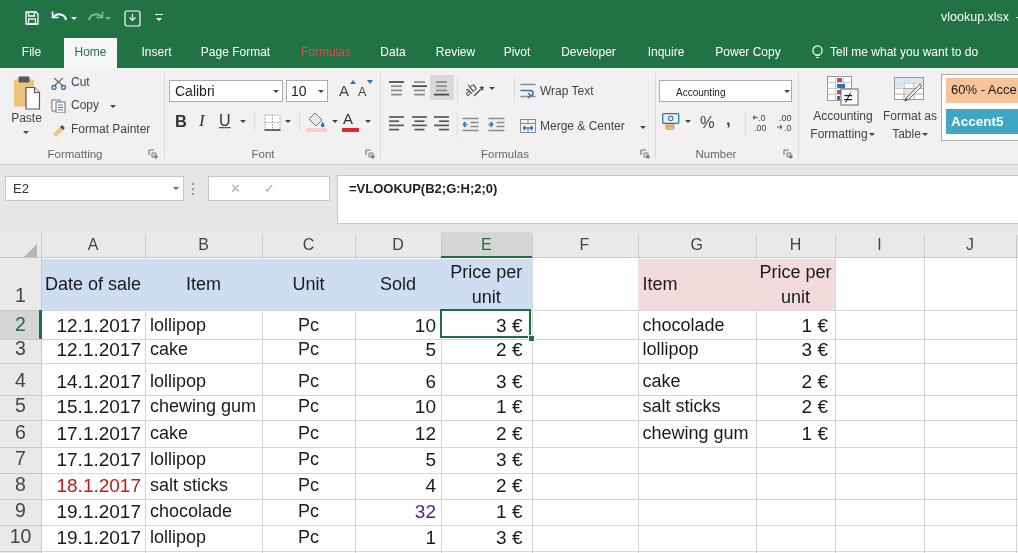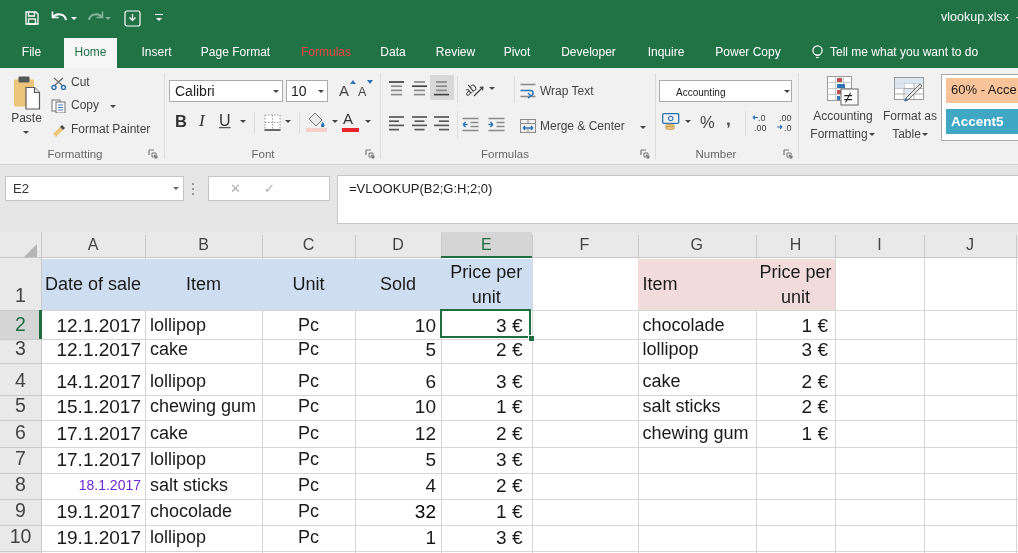--- a/index.html
+++ b/index.html
@@ -263,21 +263,21 @@
 <div style="position:absolute;left:13px;top:188.5px;transform:translateY(-50%);font-size:13px;color:#333;font-weight:normal;white-space:nowrap;line-height:1.1;">E2</div>
 <div style="position:absolute;left:172.5px;top:187.25px;width:0;height:0;border-left:3.5px solid transparent;border-right:3.5px solid transparent;border-top:3.5px solid #666"></div>
 <div style="position:absolute;left:191.5px;top:183px;width:2px;height:2px;background:#999"></div>
 <div style="position:absolute;left:191.5px;top:188px;width:2px;height:2px;background:#999"></div>
 <div style="position:absolute;left:191.5px;top:193px;width:2px;height:2px;background:#999"></div>
 <div style="position:absolute;left:208px;top:175.5px;width:122px;height:25px;background:#fff;border:1px solid #c6c6c6"></div>
 <div style="position:absolute;left:230px;top:181px;font-size:13px;color:#b0b0b0">✕</div>
 <div style="position:absolute;left:264px;top:181px;font-size:13px;color:#b0b0b0">✓</div>
 <div style="position:absolute;left:305px;top:189px;transform:translateY(-50%);font-size:14px;color:#444;font-weight:normal;white-space:nowrap;line-height:1.1;margin-left:36px;"><i style="font-family:'Liberation Serif',serif"><b>f</b><span style="font-size:10px">x</span></i></div>
 <div style="position:absolute;left:336.5px;top:174.5px;width:682px;height:49px;background:#fff;border:1px solid #c6c6c6;border-right:none"></div>
-<div style="position:absolute;left:349px;top:189px;transform:translateY(-50%);font-size:13px;color:#222;font-weight:normal;white-space:nowrap;line-height:1.1;">=VLOOKUP(B2;G:H;2;0)</div>
+<div style="position:absolute;left:349px;top:189px;transform:translateY(-50%);font-size:13px;color:#222;font-weight:bold;white-space:nowrap;line-height:1.1;">=VLOOKUP(B2;G:H;2;0)</div>
 <div style="position:absolute;left:0;top:231.5px;width:1018px;height:321.5px;background:#fff"></div>
 <div style="position:absolute;left:0;top:231.5px;width:1018px;height:26.5px;background:#e9e9e9"></div>
 <div style="position:absolute;left:441px;top:231.5px;width:90.5px;height:26.5px;background:#d5d5d5"></div>
 <div style="position:absolute;left:0;top:258px;width:41px;height:295px;background:#e9e9e9"></div>
 <div style="position:absolute;left:0;top:310px;width:41px;height:28.5px;background:#d5d5d5"></div>
 <div style="position:absolute;left:24px;top:244px;width:0;height:0;border-left:13px solid transparent;border-bottom:13px solid #b5b5b5"></div>
 <div style="position:absolute;left:41px;top:258px;width:1px;height:295px;background:#d6d6d6"></div>
 <div style="position:absolute;left:145px;top:258px;width:1px;height:295px;background:#d6d6d6"></div>
 <div style="position:absolute;left:262px;top:258px;width:1px;height:295px;background:#d6d6d6"></div>
 <div style="position:absolute;left:355px;top:258px;width:1px;height:295px;background:#d6d6d6"></div>
@@ -387,28 +387,28 @@
 <div style="position:absolute;left:308.5px;top:433.5px;transform:translate(-50%,-50%);font-size:18px;color:#1a1a1a;font-weight:normal;white-space:nowrap;line-height:1.1;">Pc</div>
 <div style="position:absolute;right:582px;top:433.5px;transform:translateY(-50%);font-size:19px;color:#1a1a1a;font-weight:normal;white-space:nowrap;line-height:1.1;">12</div>
 <div style="position:absolute;right:495.5px;top:433.5px;transform:translateY(-50%);font-size:19px;color:#1a1a1a;font-weight:normal;white-space:nowrap;line-height:1.1;">2 €</div>
 <div style="position:absolute;left:642.5px;top:433.5px;transform:translateY(-50%);font-size:18px;color:#1a1a1a;font-weight:normal;white-space:nowrap;line-height:1.1;">chewing gum</div>
 <div style="position:absolute;right:190px;top:433.5px;transform:translateY(-50%);font-size:19px;color:#1a1a1a;font-weight:normal;white-space:nowrap;line-height:1.1;">1 €</div>
 <div style="position:absolute;right:877px;top:459.5px;transform:translateY(-50%);font-size:19px;color:#1a1a1a;font-weight:normal;white-space:nowrap;line-height:1.1;">17.1.2017</div>
 <div style="position:absolute;left:150px;top:459.5px;transform:translateY(-50%);font-size:18px;color:#1a1a1a;font-weight:normal;white-space:nowrap;line-height:1.1;">lollipop</div>
 <div style="position:absolute;left:308.5px;top:459.5px;transform:translate(-50%,-50%);font-size:18px;color:#1a1a1a;font-weight:normal;white-space:nowrap;line-height:1.1;">Pc</div>
 <div style="position:absolute;right:582px;top:459.5px;transform:translateY(-50%);font-size:19px;color:#1a1a1a;font-weight:normal;white-space:nowrap;line-height:1.1;">5</div>
 <div style="position:absolute;right:495.5px;top:459.5px;transform:translateY(-50%);font-size:19px;color:#1a1a1a;font-weight:normal;white-space:nowrap;line-height:1.1;">3 €</div>
-<div style="position:absolute;right:877px;top:485.5px;transform:translateY(-50%);font-size:14px;color:#6d28d9;font-weight:normal;white-space:nowrap;line-height:1.1;">18.1.2017</div>
+<div style="position:absolute;right:877px;top:485.5px;transform:translateY(-50%);font-size:19px;color:#b91c1c;font-weight:normal;white-space:nowrap;line-height:1.1;">18.1.2017</div>
 <div style="position:absolute;left:150px;top:485.5px;transform:translateY(-50%);font-size:18px;color:#1a1a1a;font-weight:normal;white-space:nowrap;line-height:1.1;">salt sticks</div>
 <div style="position:absolute;left:308.5px;top:485.5px;transform:translate(-50%,-50%);font-size:18px;color:#1a1a1a;font-weight:normal;white-space:nowrap;line-height:1.1;">Pc</div>
 <div style="position:absolute;right:582px;top:485.5px;transform:translateY(-50%);font-size:19px;color:#1a1a1a;font-weight:normal;white-space:nowrap;line-height:1.1;">4</div>
 <div style="position:absolute;right:495.5px;top:485.5px;transform:translateY(-50%);font-size:19px;color:#1a1a1a;font-weight:normal;white-space:nowrap;line-height:1.1;">2 €</div>
 <div style="position:absolute;right:877px;top:511.5px;transform:translateY(-50%);font-size:19px;color:#1a1a1a;font-weight:normal;white-space:nowrap;line-height:1.1;">19.1.2017</div>
 <div style="position:absolute;left:150px;top:511.5px;transform:translateY(-50%);font-size:18px;color:#1a1a1a;font-weight:normal;white-space:nowrap;line-height:1.1;">chocolade</div>
 <div style="position:absolute;left:308.5px;top:511.5px;transform:translate(-50%,-50%);font-size:18px;color:#1a1a1a;font-weight:normal;white-space:nowrap;line-height:1.1;">Pc</div>
-<div style="position:absolute;right:582px;top:511.5px;transform:translateY(-50%);font-size:19px;color:#000000;font-weight:normal;white-space:nowrap;line-height:1.1;">32</div>
+<div style="position:absolute;right:582px;top:511.5px;transform:translateY(-50%);font-size:19px;color:#4c1d95;font-weight:normal;white-space:nowrap;line-height:1.1;">32</div>
 <div style="position:absolute;right:495.5px;top:511.5px;transform:translateY(-50%);font-size:19px;color:#1a1a1a;font-weight:normal;white-space:nowrap;line-height:1.1;">1 €</div>
 <div style="position:absolute;right:877px;top:538px;transform:translateY(-50%);font-size:19px;color:#1a1a1a;font-weight:normal;white-space:nowrap;line-height:1.1;">19.1.2017</div>
 <div style="position:absolute;left:150px;top:538px;transform:translateY(-50%);font-size:18px;color:#1a1a1a;font-weight:normal;white-space:nowrap;line-height:1.1;">lollipop</div>
 <div style="position:absolute;left:308.5px;top:538px;transform:translate(-50%,-50%);font-size:18px;color:#1a1a1a;font-weight:normal;white-space:nowrap;line-height:1.1;">Pc</div>
 <div style="position:absolute;right:582px;top:538px;transform:translateY(-50%);font-size:19px;color:#1a1a1a;font-weight:normal;white-space:nowrap;line-height:1.1;">1</div>
 <div style="position:absolute;right:495.5px;top:538px;transform:translateY(-50%);font-size:19px;color:#1a1a1a;font-weight:normal;white-space:nowrap;line-height:1.1;">3 €</div>
 <div style="position:absolute;left:440px;top:309px;width:90.5px;height:28.5px;border:2.2px solid #1e6e41"></div>
 <div style="position:absolute;left:528.0px;top:335.0px;width:6.5px;height:6.5px;background:#1e6e41;border:1px solid #fff"></div>
 </body></html>

